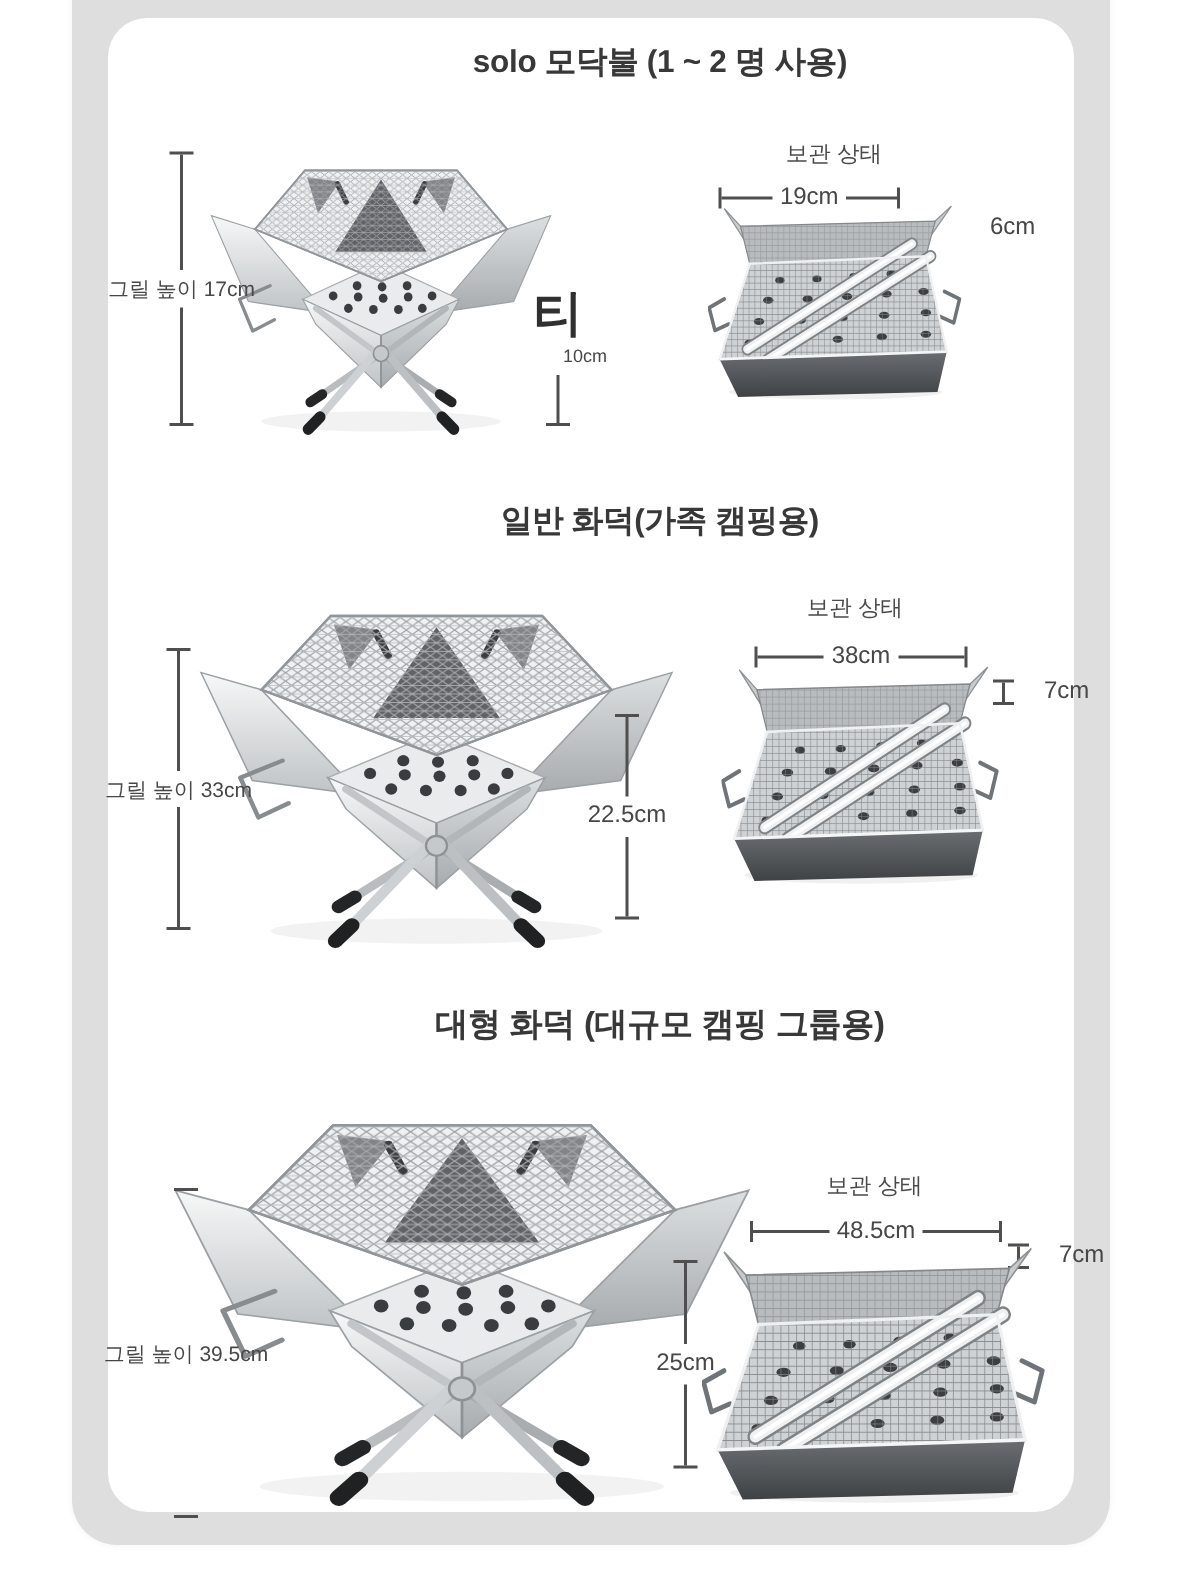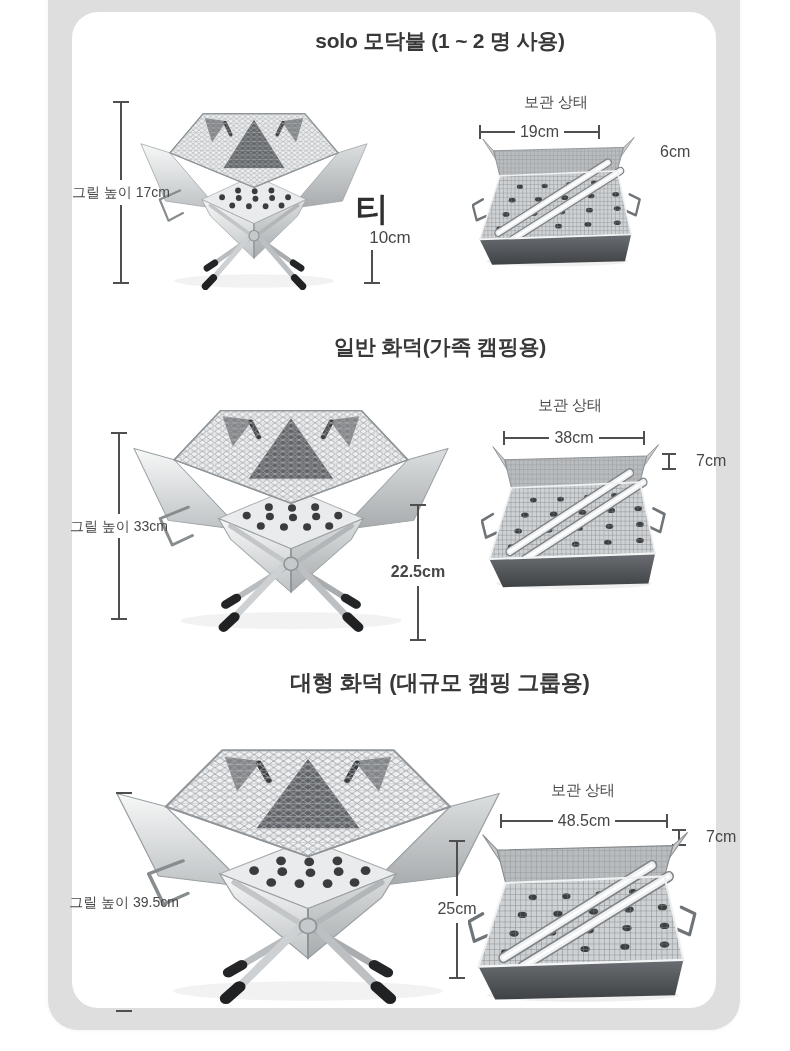--- a/index.html
+++ b/index.html
@@ -31,21 +31,21 @@
   
   .idim{display:flex;align-items:flex-end;gap:20px;}
   .iglyph{display:flex;flex-direction:column;align-items:center;}
   .ibar{width:14px;height:2px;background:#4f4f4f;}
   .ivline{width:2px;height:13px;background:#4f4f4f;}
   .ilabel{font-size:16px;color:#474747;}
   .plain-label{font-size:16px;font-weight:500;color:#474747;}
   
   .tendim{display:flex;flex-direction:column;align-items:center;width:84px;}
   .tendim .big{font-size:33px;line-height:34px;font-weight:600;color:#303030;}
-  .tendim .small{font-size:17px;line-height:19px;margin-top:2px;color:#474747;margin-left:36px;}
+  .tendim .small{font-size:12px;line-height:19px;margin-top:2px;color:#474747;margin-left:36px;}
   .tendim .vline{width:2px;height:32px;background:#4f4f4f;margin-top:3px;}
   .illus svg{display:block;width:100%;height:100%;}
   .defs-svg{position:absolute;width:0;height:0;}
 </style>
 </head>
 <body>
 
 <svg class="defs-svg" aria-hidden="true">
   <defs>
     <linearGradient id="steelV" x1="0" y1="0" x2="0" y2="1">
@@ -221,21 +221,21 @@
 </div>
 
 <div class="abs vdim" style="left:49px;top:432px;height:188px;">
   <span class="tick-h"></span>
   <span class="vline"></span>
   <span class="vlabel">그릴 높이 33cm</span>
   <span class="vline"></span>
   <span class="tick-h"></span>
 </div>
 
-<div class="abs vdim" style="left:348px;top:504px;height:137px;font-weight:bold;">
+<div class="abs vdim" style="left:348px;top:476px;height:137px;">
   <span class="tick-h"></span>
   <span class="vline"></span>
   <span class="vlabel num">22.5cm</span>
   <span class="vline"></span>
   <span class="tick-h"></span>
 </div>
 
 <div class="abs store-title" style="left:500px;top:396px;">보관 상태</div>
 
 <div class="abs hdim" style="left:503px;top:430px;width:142px;">

